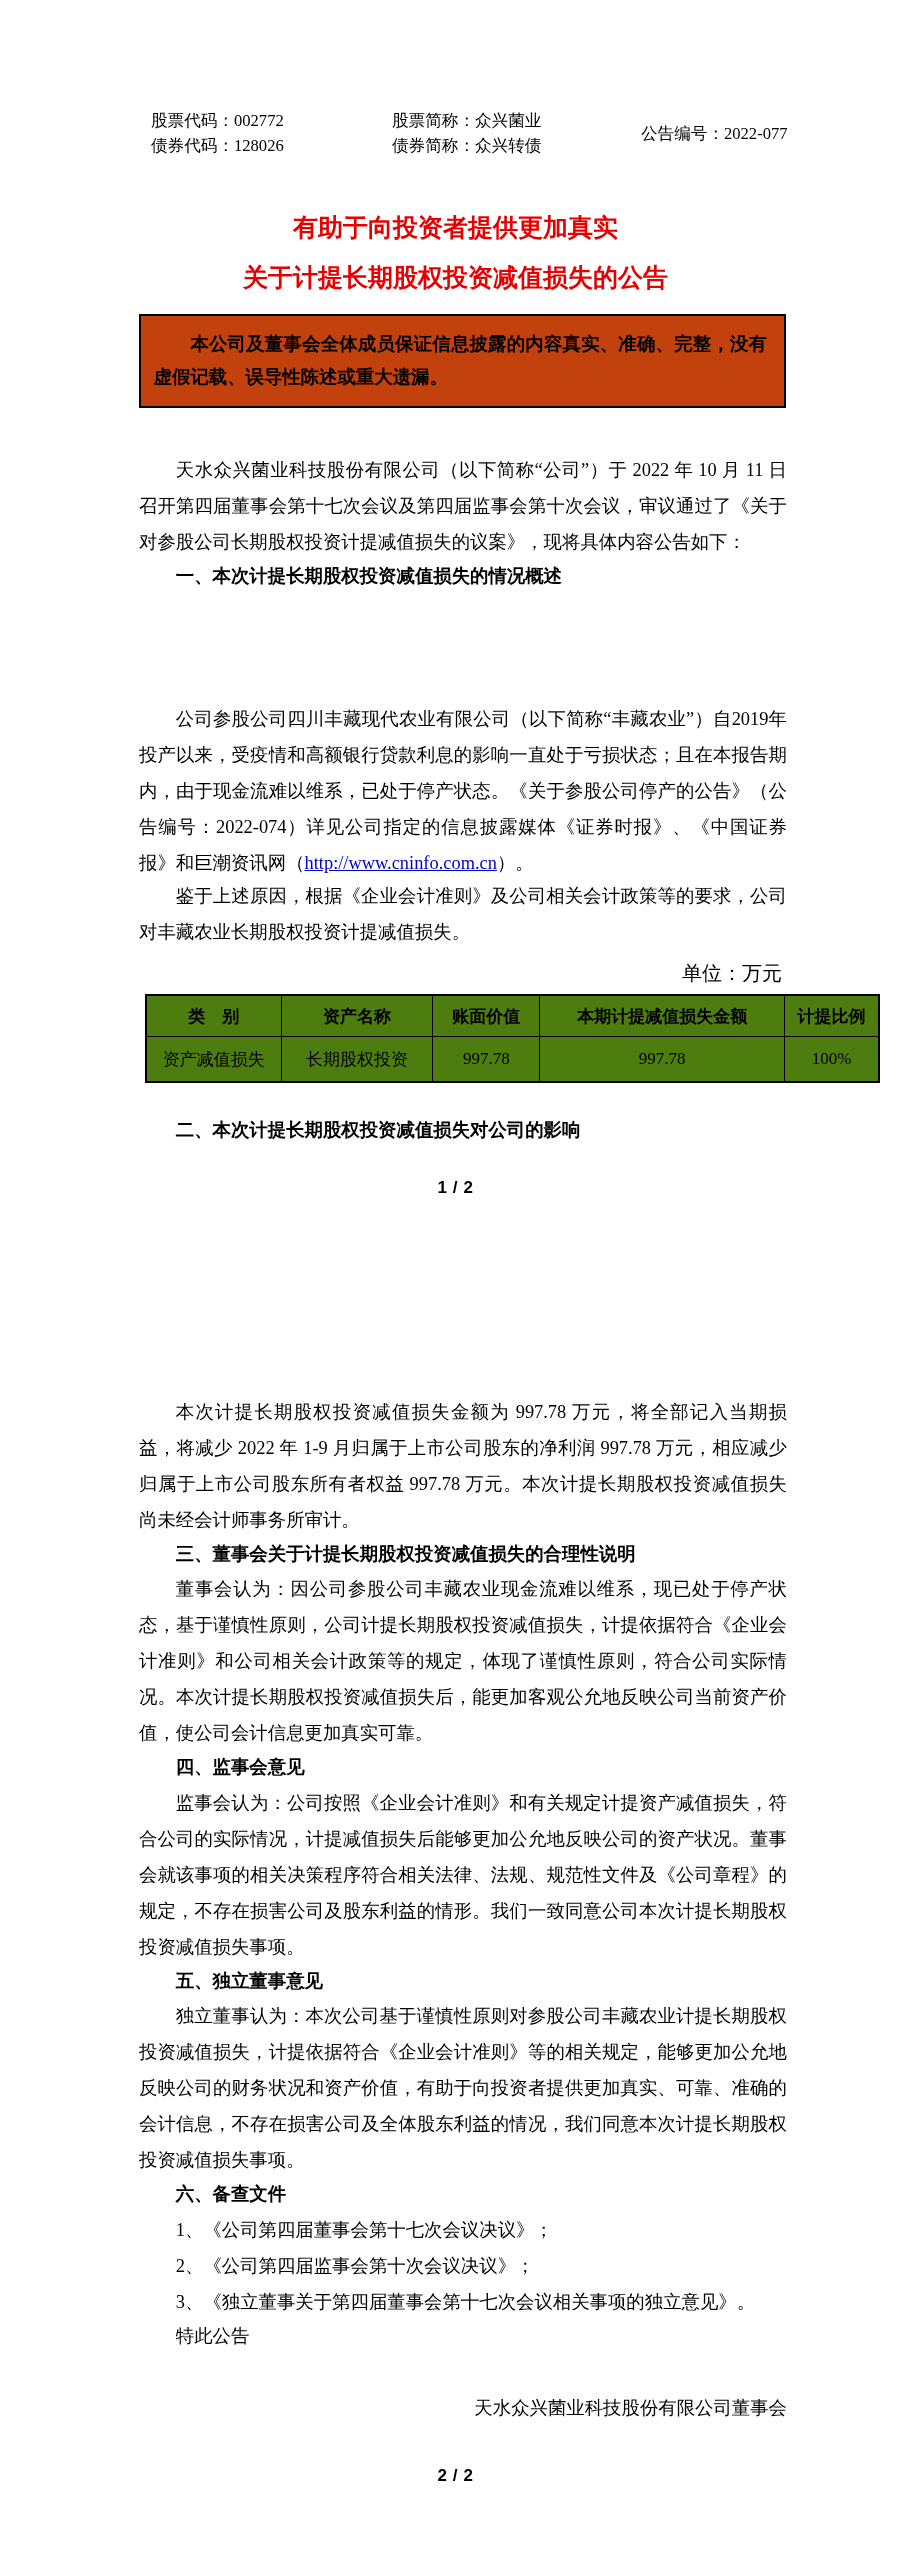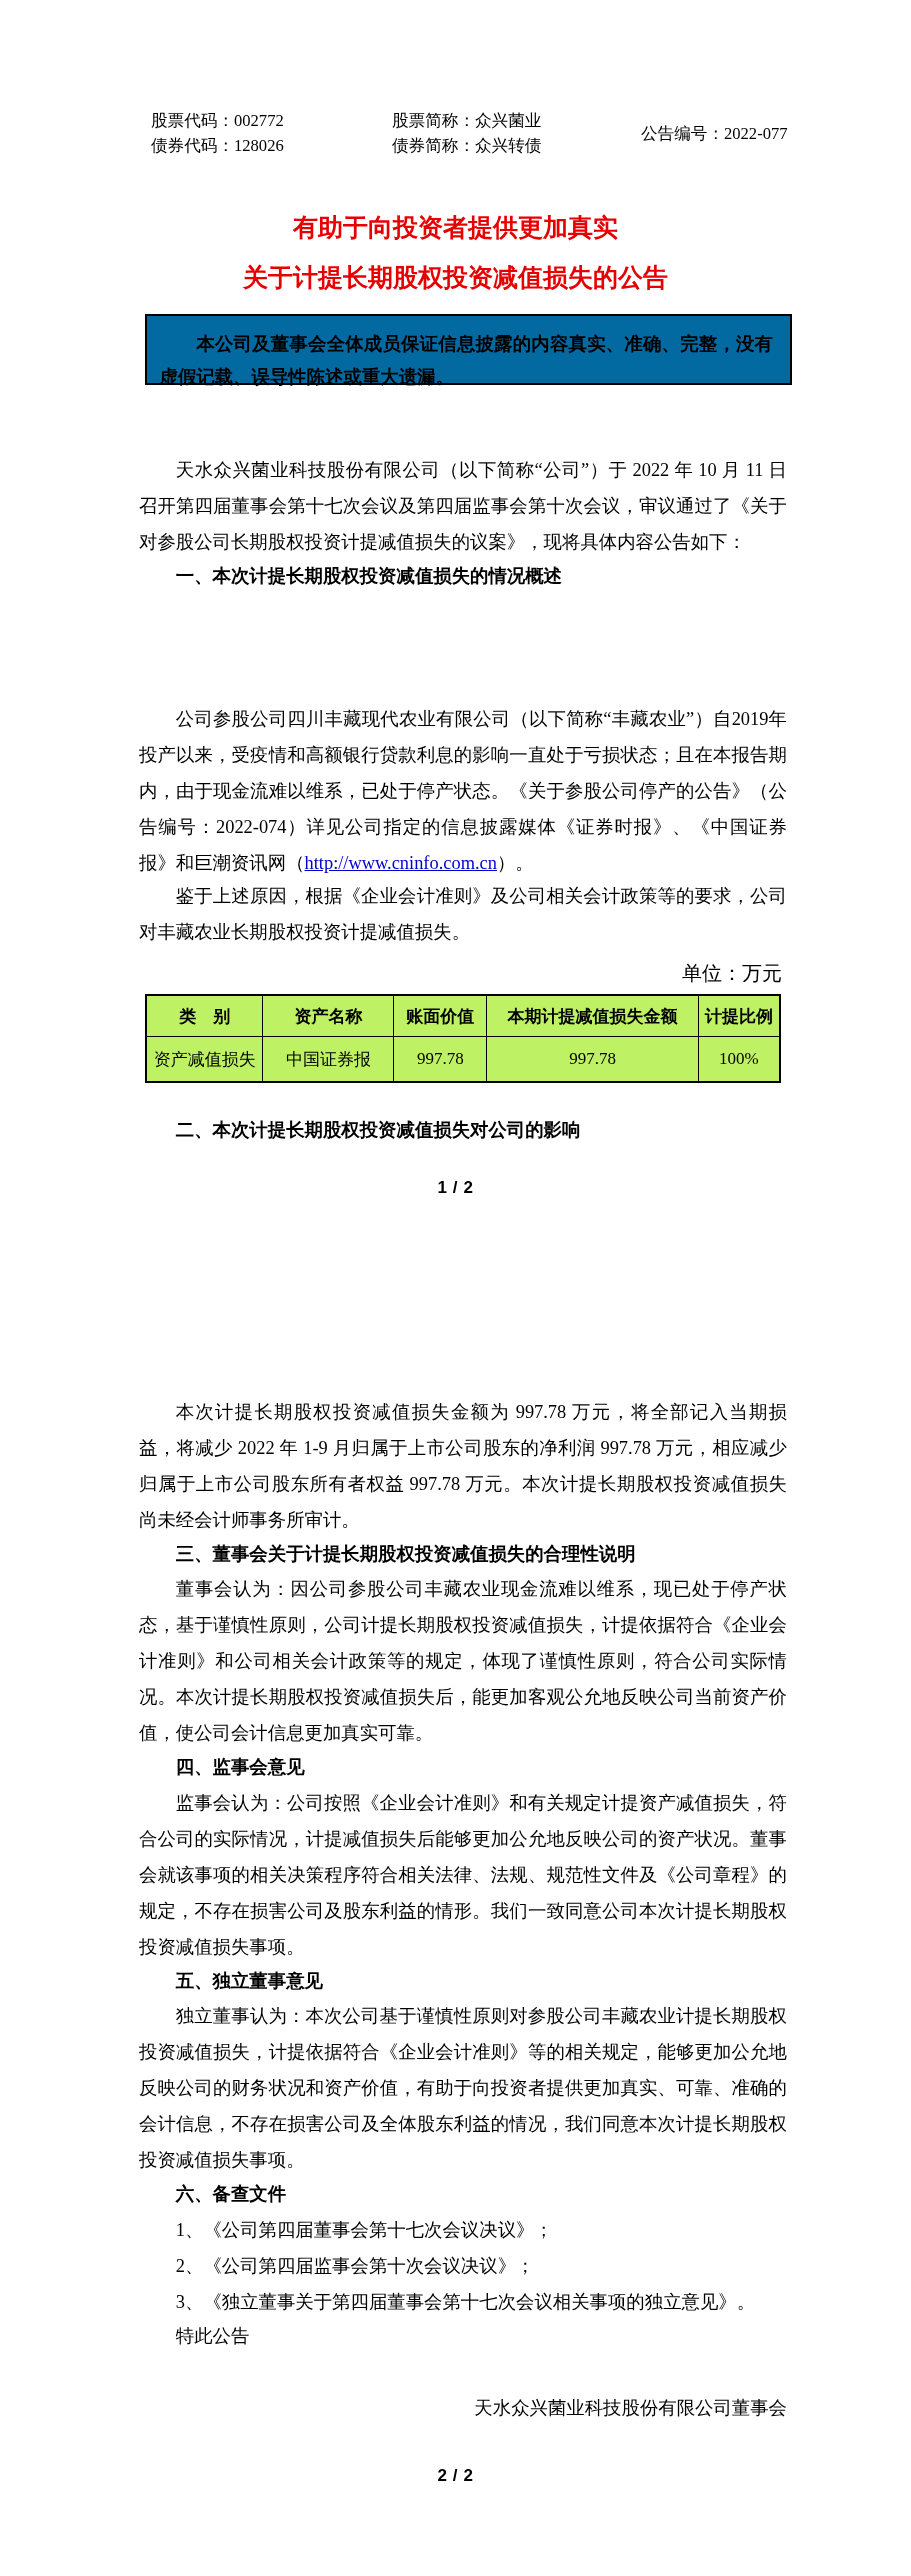--- a/index.html
+++ b/index.html
@@ -19,45 +19,44 @@
 
   
   .doc-title {
     left:0; width:911px; text-align:center;
     color:#e60000; font-weight:bold; font-size:25px; line-height:29px;
     white-space:nowrap;
   }
 
   
   .notice-box {
-    left:139px; top:314px; width:647px; height:71px;
+    left:139px; top:314px; width:647px; height:94px;
     box-sizing:border-box;
-    background:#0369a1;
+    background:#c2410c;
     border:2.9px solid #000000;
     padding:11.5px 17px 0 12.6px;
-    margin-left:6px;
   }
   .notice-box p {
     margin:0; font-size:18.4px; line-height:33px; font-weight:bold;
     text-indent:2em; text-align:justify;
   }
 
   
   .blk { left:139px; width:648px; font-size:18.4px; line-height:36px; }
   .blk p { margin:0; text-indent:2em; text-align:justify; }
   .blk.noj p { text-align:left; }
   .h { font-weight:bold; white-space:nowrap; }
   .link { color:#0000cc; text-decoration:underline; }
 
   .unit-note { left:139px; width:643px; text-align:right; font-size:20px; line-height:36px; }
 
   
   table.imp {
     border-collapse:collapse; table-layout:fixed;
-    width:636px; background:#bef264;
+    width:735px; background:#4d7c0f;
     border:2.3px solid #000000;
     font-size:17px;
   }
   table.imp th, table.imp td {
     border:1.1px solid #000000;
     text-align:center; vertical-align:middle;
     padding:0 2.3px; overflow:hidden;
   }
   table.imp th { height:40px; font-weight:bold; border-bottom:1.7px solid #000000; }
   table.imp td { height:44px; font-weight:normal; }
@@ -126,21 +125,21 @@
       <tbody>
           <tr>
         <th>类　别</th>
         <th>资产名称</th>
         <th>账面价值</th>
         <th>本期计提减值损失金额</th>
         <th>计提比例</th>
       </tr>
       <tr>
         <td>资产减值损失</td>
-        <td>中国证券报</td>
+        <td>长期股权投资</td>
         <td>997.78</td>
         <td>997.78</td>
         <td>100%</td>
       </tr>
     </tbody>
       </table>
   </div>
 
   <div class="abs blk h" style="top:1112px;">
     <p>二、本次计提长期股权投资减值损失对公司的影响</p>

